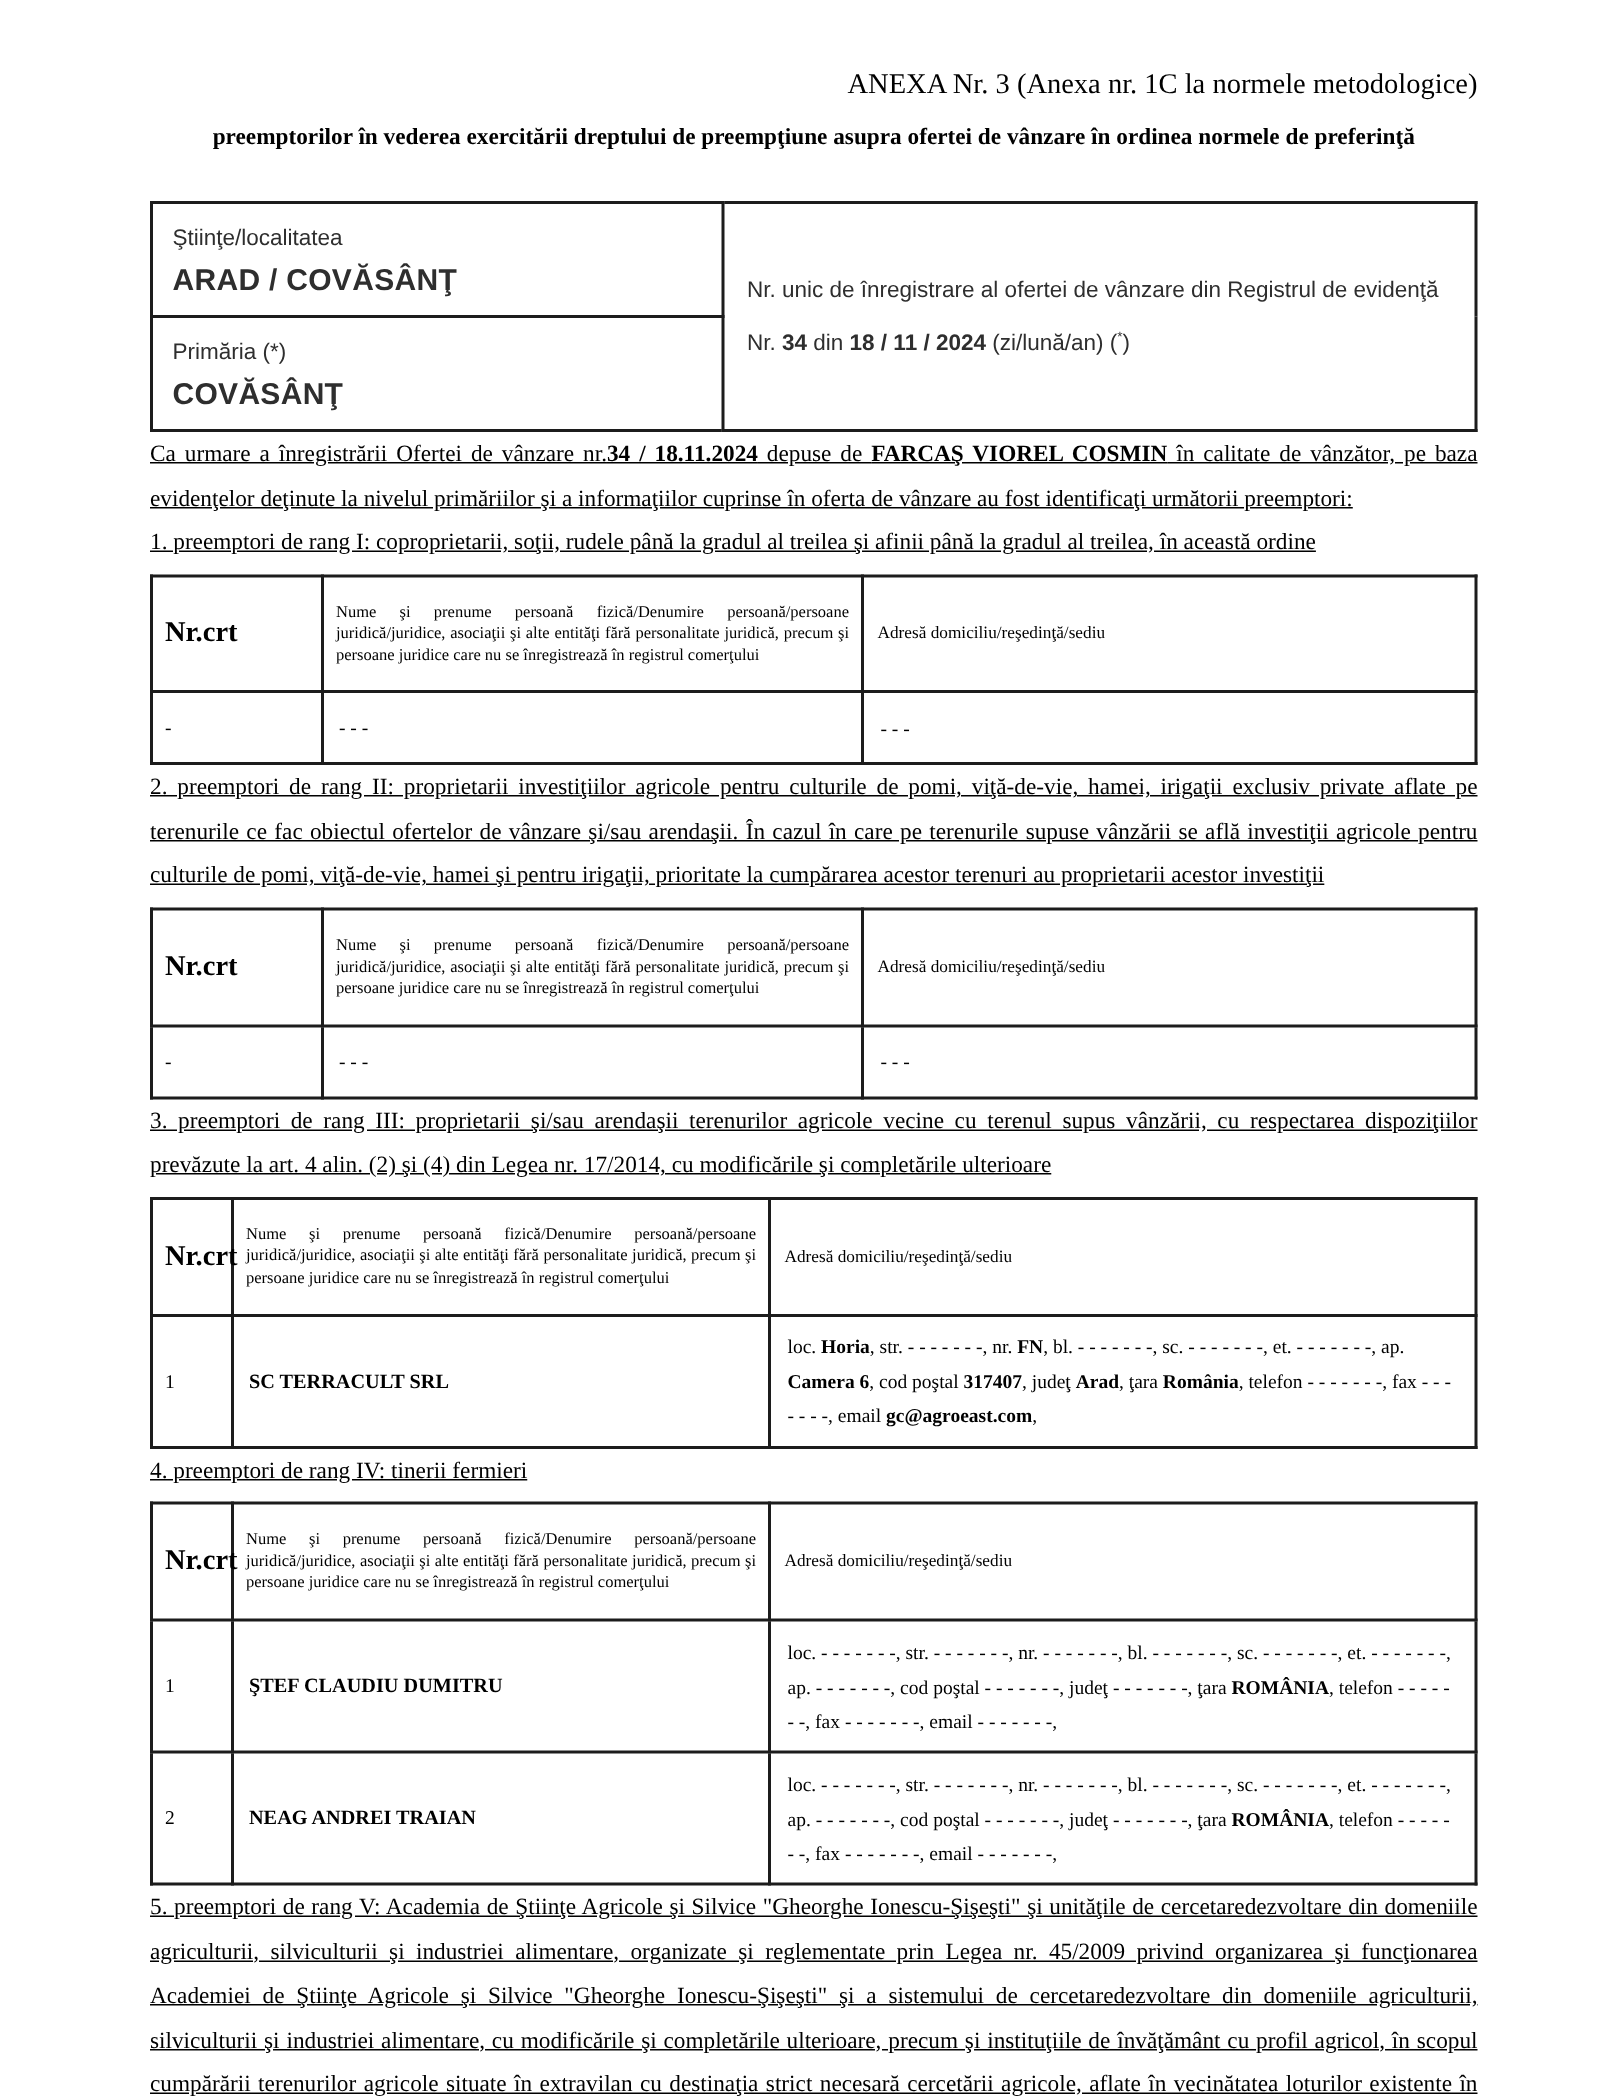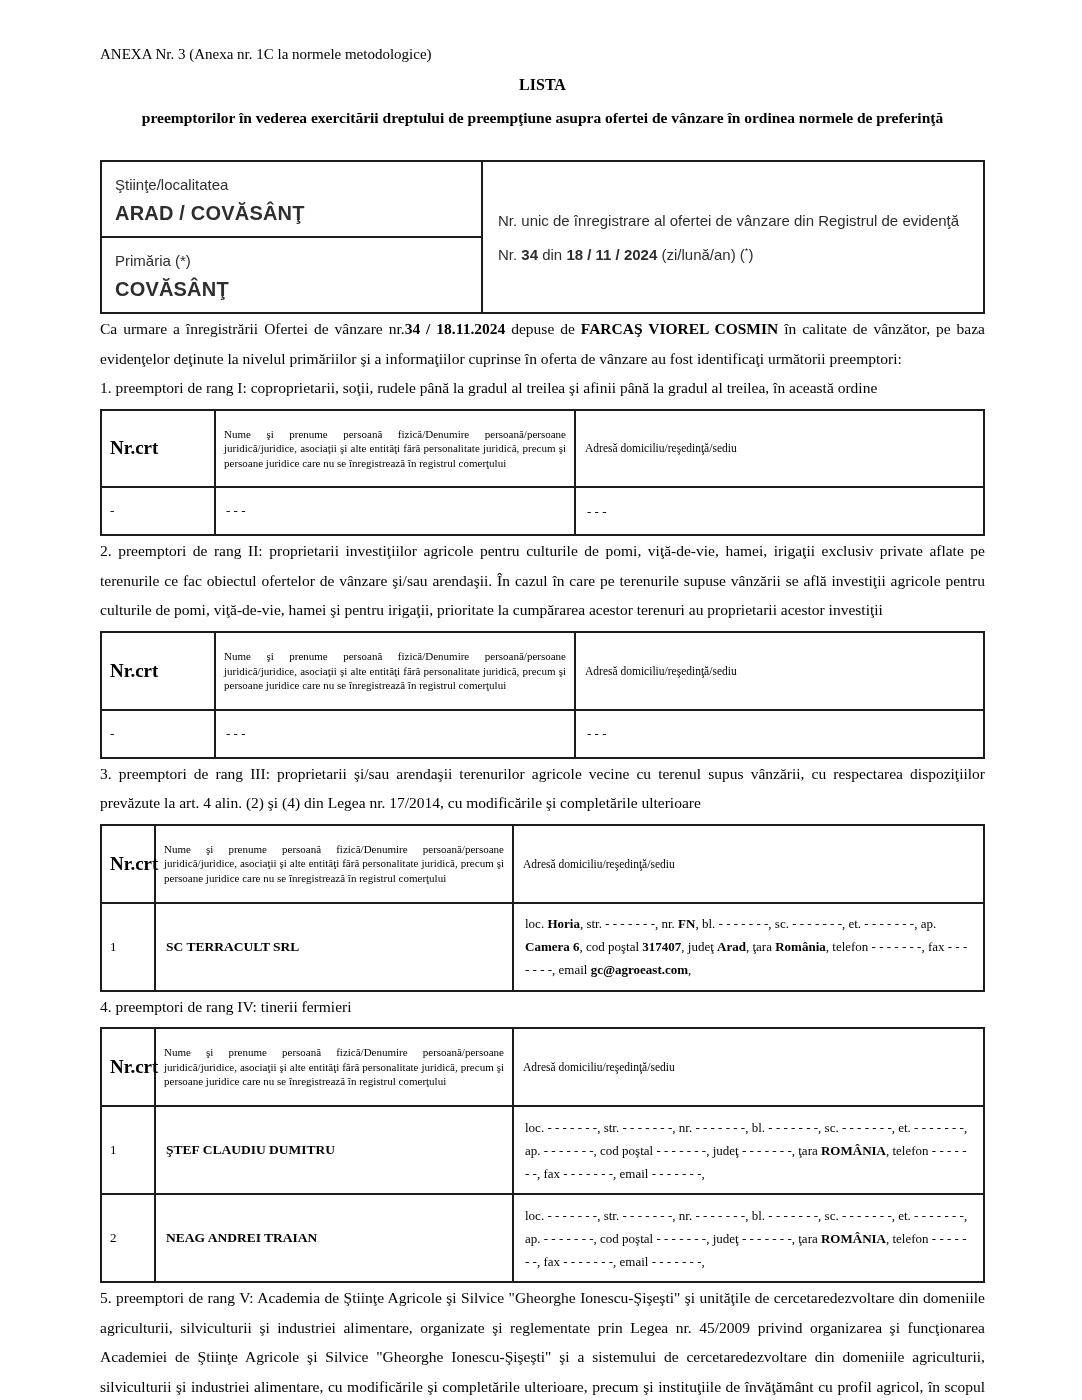--- a/index.html
+++ b/index.html
@@ -1,33 +1,33 @@
 <!DOCTYPE html>
 <html><head>
 <meta charset="utf-8">
 <style>
   html,body{margin:0;padding:0;background:#fff;}
   body{width:1082px;height:1400px;font-family:"Liberation Serif",serif;color:#000;overflow:hidden;}
   .page{box-sizing:border-box;width:1082px;height:1400px;padding:46px 97px 0 100px;background:#fff;}
 
-  .hdr-line1{font-size:15px;}
+  .hdr-line1{text-align:right;font-size:19px;}
   .hdr-line2{text-align:right;font-size:15px;margin-top:33px;}
   .doc-title{text-align:center;font-weight:bold;font-size:16px;margin-top:13px;}
   .doc-subtitle{text-align:center;font-weight:bold;font-size:15.5px;line-height:30px;margin-top:9px;}
 
   .info-table{width:100%;border-collapse:collapse;margin-top:27px;font-family:"Liberation Sans",sans-serif;color:#2e2e2e;table-layout:fixed;}
   .info-table td{border:2px solid #1c1c1c;vertical-align:middle;}
   .info-table .lcell{width:353px;font-size:15px;line-height:29px;padding:8px 13px;}
   .info-table .rcell{font-size:15px;line-height:31px;padding:10px 15px;}
   .info-table .val{font-weight:bold;font-size:20px;letter-spacing:.2px;}
   .info-table .rcell .just{text-align:justify;}
   .info-table b{font-weight:bold;}
   sup{font-size:9px;}
 
-  p.body-par{font-size:15.5px;line-height:29.5px;text-align:justify;margin:0;}
+  p.body-par{font-size:15.5px;line-height:29.5px;text-align:justify;margin:0;text-decoration:underline;}
   .mt-intro{margin-top:26px;}
   .mt-sec{margin-top:17px;}
   .mt-line{margin-top:2px;}
 
   table.rank-table{width:100%;border-collapse:collapse;table-layout:fixed;margin-top:6px;}
   table.rank-table td{border:2px solid #1c1c1c;vertical-align:middle;}
   .hdr-nr{font-size:19px;padding:4px 8px;font-weight:bold;}
   .hdr-name{font-size:11px;text-align:justify;line-height:1.33;padding:16px 8px;vertical-align:middle;}
   .hdr-addr{font-size:11.5px;padding:4px 9px;}
   .colA-nr{width:96px;} .colA-name{width:342px;}
@@ -38,21 +38,20 @@
   .cell-addr{font-size:13px;line-height:23px;padding:7px 11px;}
   .row-tall td{height:72px;}
   .cell-addr b{font-weight:bold;}
 </style>
 </head>
 <body>
 
 <div class="page">
 
   <div class="hdr-line1">ANEXA Nr. 3 (Anexa nr. 1C la normele metodologice)</div>
-  <div class="doc-title">LISTA</div>
   <div class="doc-subtitle">preemptorilor în vederea exercitării dreptului de preempţiune asupra ofertei de vânzare în ordinea normele de preferinţă</div>
 
   <table class="info-table">
     <tbody>
         <tr>
       <td class="lcell">
         <div>Ştiinţe/localitatea</div>
         <div class="val">ARAD / COVĂSÂNŢ</div>
       </td>
       <td class="rcell" rowspan="2">

